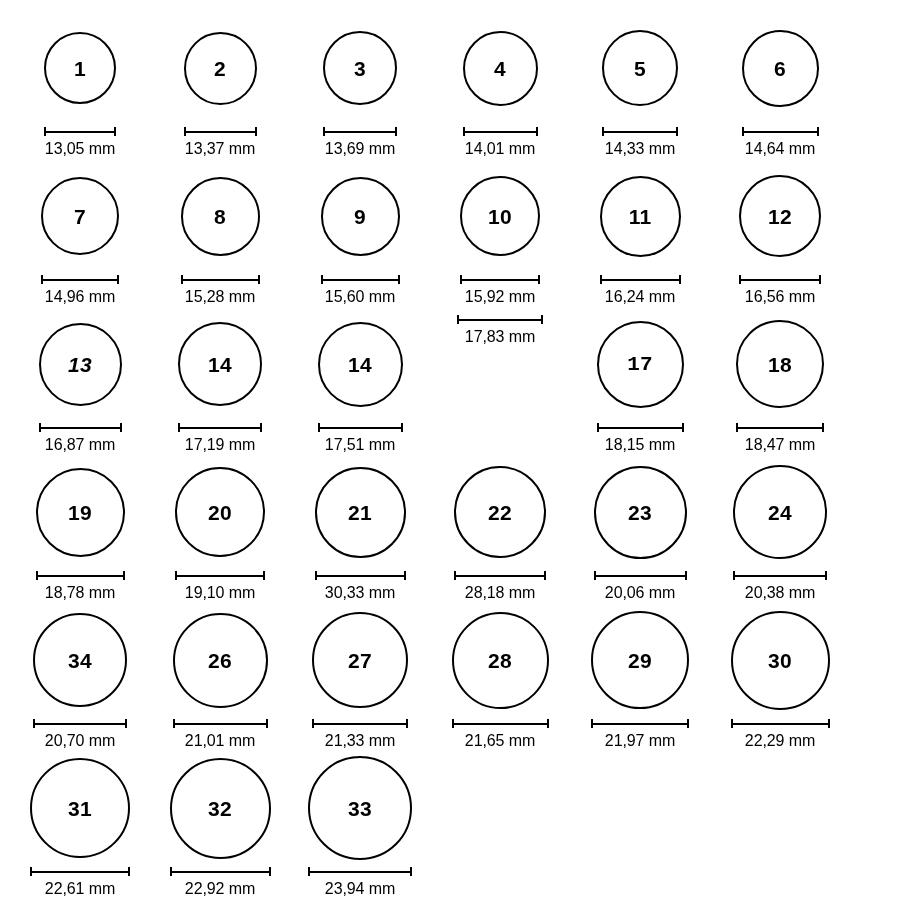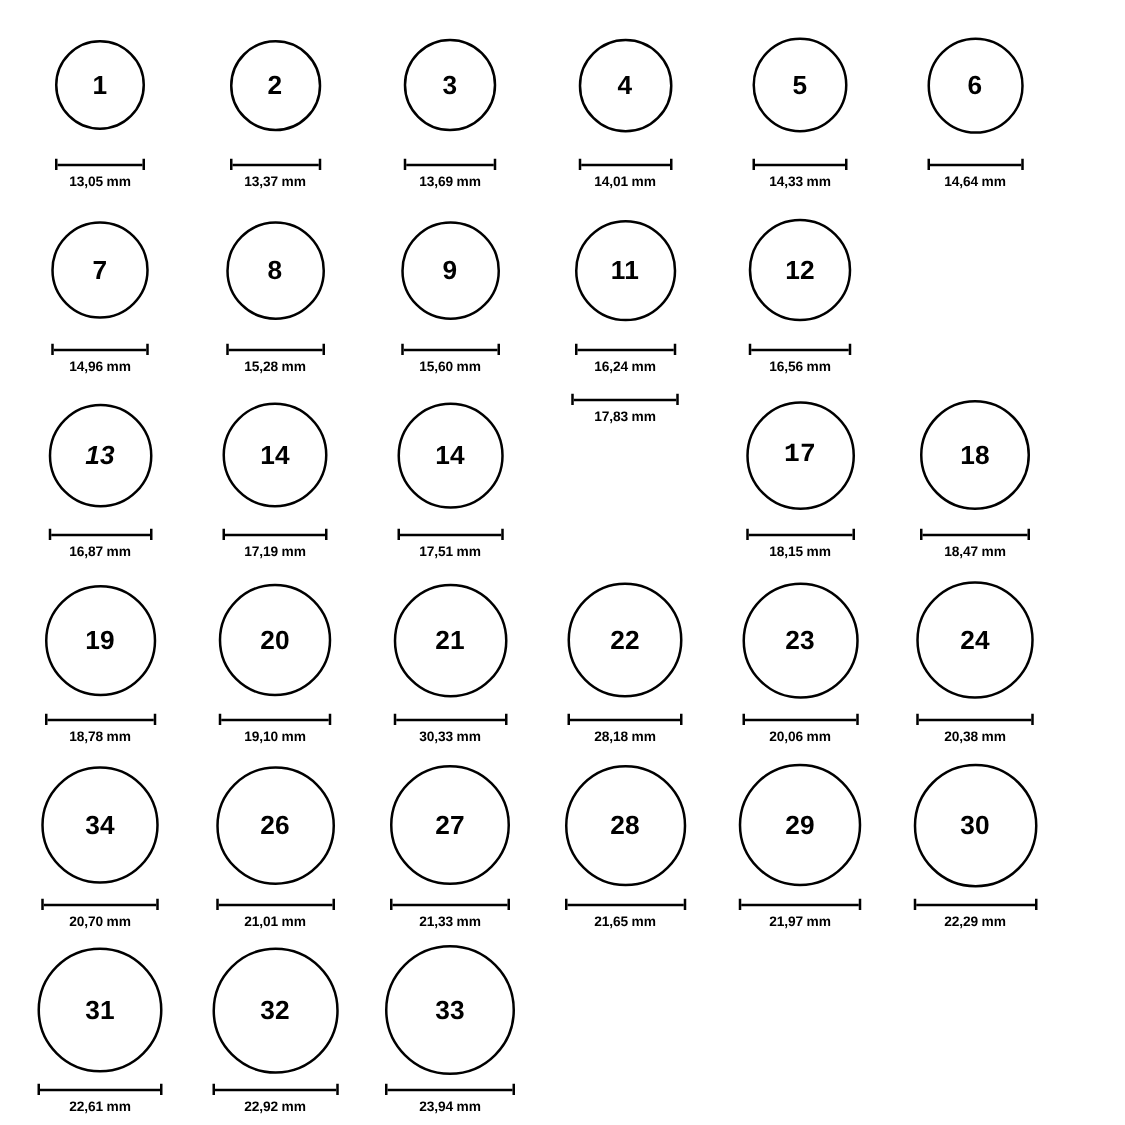--- a/index.html
+++ b/index.html
@@ -72,22 +72,22 @@
   }
   .measure-bar::before {
     content: "";
     position: absolute;
     left: 0;
     right: 0;
     top: 50%;
     border-top: 2px solid #000;
   }
   .ring-size-label {
-    font-size: 11px;
-    font-weight: bold;
+    font-size: 16px;
+    font-weight: normal;
     margin-top: 3px;
     white-space: nowrap;
     letter-spacing: -0.1px;
   }
 </style>
 </head>
 <body>
 
 <div id="ring-chart">
     <div class="ring-row">
@@ -187,20 +187,31 @@
             <span class="ring-number">9</span>
           </div>
         </div>
         <div class="measure">
           <div class="measure-bar" style="width: 79px;"></div>
         </div>
         <div class="ring-size-label">15,60 mm</div>
       </div>
       <div class="ring-cell">
         <div class="circle-wrap">
+          <div class="ring-circle" style="width: 80px; height: 80px;">
+            <span class="ring-number">10</span>
+          </div>
+        </div>
+        <div class="measure">
+          <div class="measure-bar" style="width: 80px;"></div>
+        </div>
+        <div class="ring-size-label">15,92 mm</div>
+      </div>
+      <div class="ring-cell">
+        <div class="circle-wrap">
           <div class="ring-circle" style="width: 81px; height: 81px;">
             <span class="ring-number">11</span>
           </div>
         </div>
         <div class="measure">
           <div class="measure-bar" style="width: 81px;"></div>
         </div>
         <div class="ring-size-label">16,24 mm</div>
       </div>
       <div class="ring-cell">

